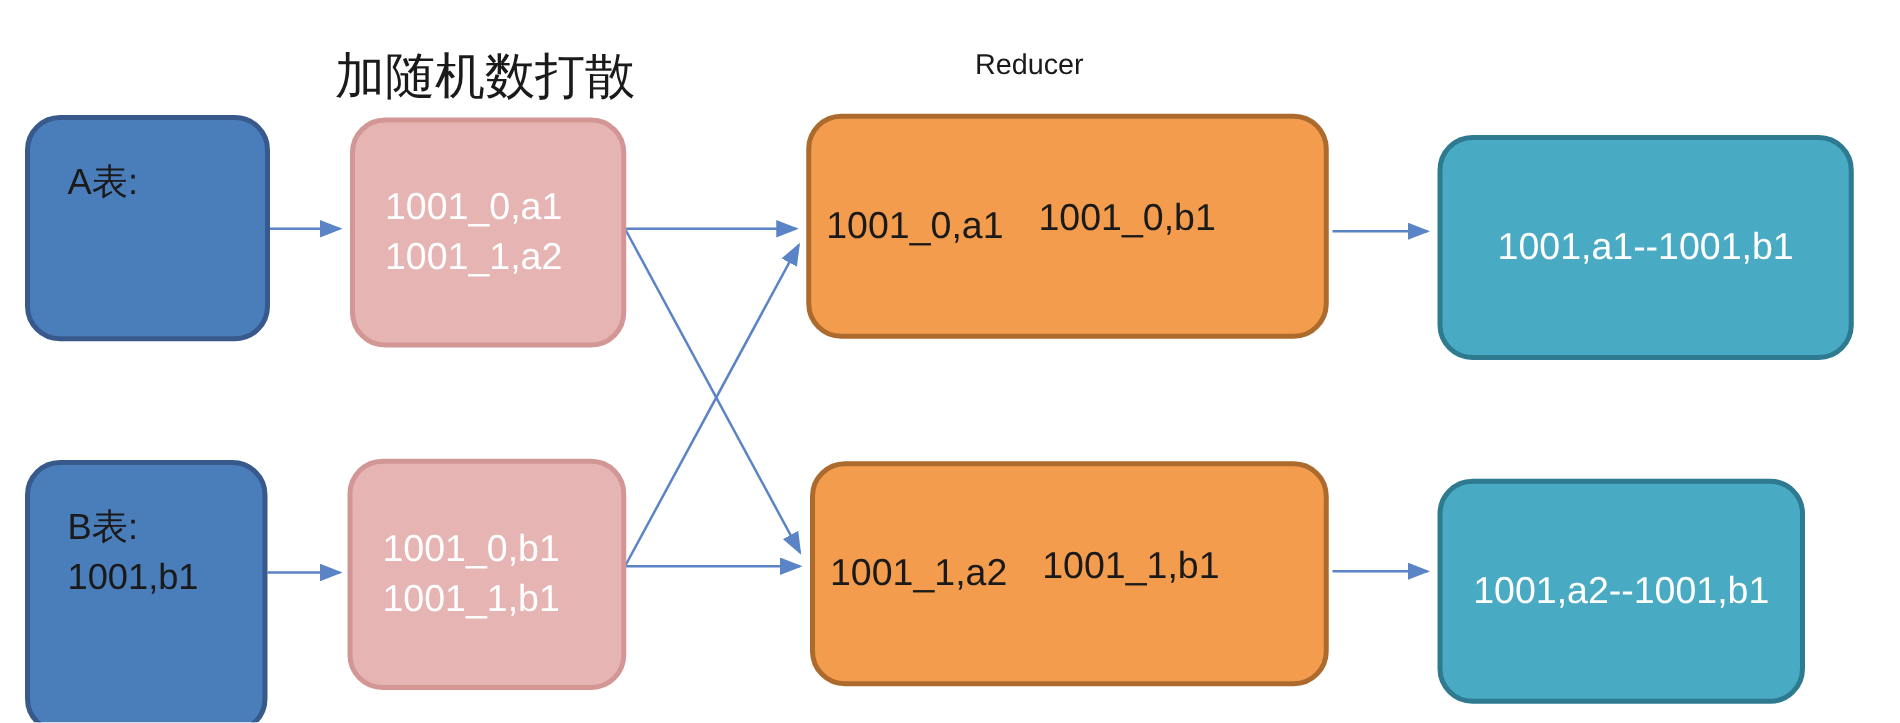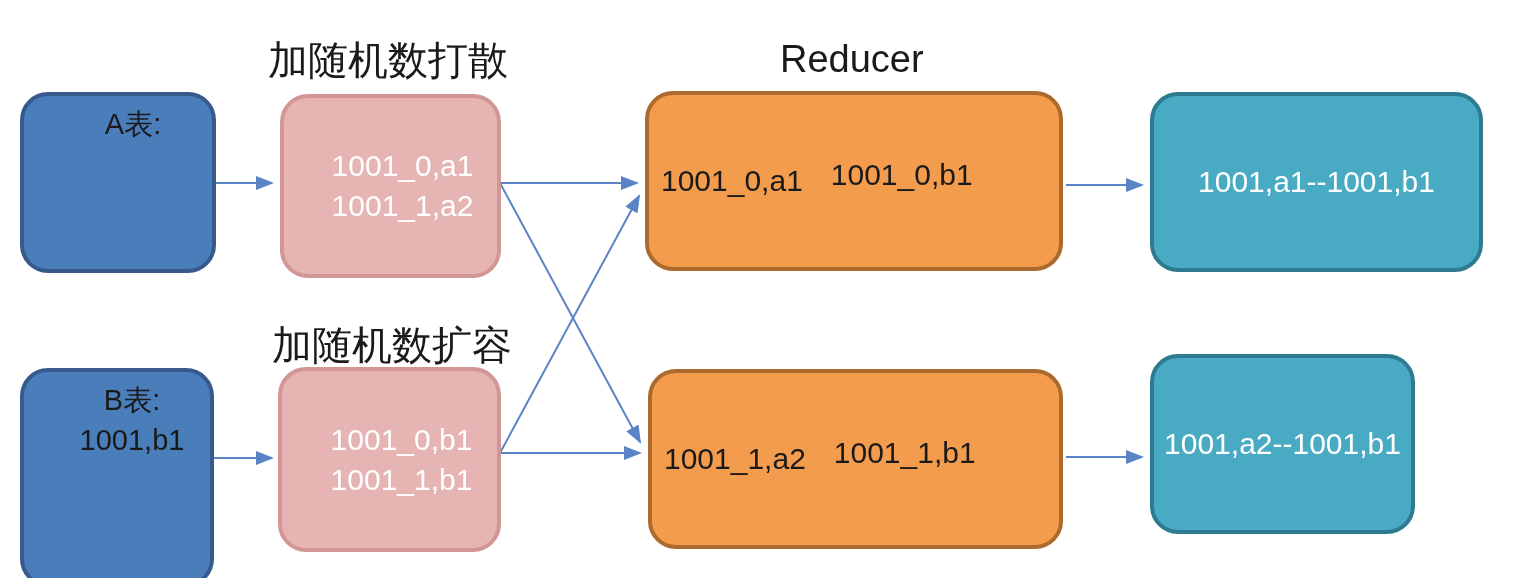--- a/index.html
+++ b/index.html
@@ -6,50 +6,48 @@
     --blue-fill:#4A7EBB; --blue-border:#38598C;
     --pink-fill:#E5B4B3; --pink-border:#D29795;
     --orange-fill:#F49C4E; --orange-border:#AC6B2D;
     --teal-fill:#49AAC3; --teal-border:#2E7A90;
     --arrow:#5B84C6; --text-dark:#1A1A1A; --text-light:#FFFFFF;
   }
   html,body{margin:0;padding:0;background:#fff;}
   #canvas{
     position:relative;width:1520px;height:578px;background:#fff;overflow:hidden;
     font-family:"Liberation Sans",sans-serif;
-    text-align:center;
   }
   .node{position:absolute;border-radius:28px;box-sizing:border-box;border:4px solid transparent;}
   .node.blue{background:var(--blue-fill);border-color:var(--blue-border);color:var(--text-dark);}
   .node.pink{background:var(--pink-fill);border-color:var(--pink-border);color:var(--text-light);}
   .node.orange{background:var(--orange-fill);border-color:var(--orange-border);color:var(--text-dark);}
   .node.teal{background:var(--teal-fill);border-color:var(--teal-border);color:var(--text-light);}
 
   .lines{display:flex;flex-direction:column;}
-  .blue .lines{padding:8px 0 0 30px;font-size:29px;line-height:40px;}
+  .blue .lines{padding:30px 0 0 30px;font-size:29px;line-height:40px;}
   .pink .lines{height:100%;justify-content:center;padding-left:24px;font-size:30px;line-height:40px;}
   .pair{display:flex;align-items:center;height:100%;padding-left:12px;font-size:30px;}
   .pair .right{margin-left:28px;transform:translateY(-6px);}
   .teal-line{display:flex;align-items:center;justify-content:center;height:100%;font-size:30px;}
 
   .heading{position:absolute;color:var(--text-dark);white-space:nowrap;}
   .heading.cjk{font-family:"Liberation Serif",serif;font-size:40px;}
-  .heading.latin{font-family:"Liberation Sans",sans-serif;font-size:38px;}
+  .heading.latin{font-family:"Liberation Sans",sans-serif;font-size:23px;}
 
   #arrow-layer{position:absolute;left:0;top:0;width:1520px;height:578px;pointer-events:none;}
   #arrow-layer path.arrow{stroke:var(--arrow);stroke-width:2;fill:none;}
 </style>
 </head>
 <body>
 
 <div id="canvas">
 
   <div class="heading cjk" style="left:268px;top:33px;">加随机数打散</div>
   <div class="heading latin" style="left:780px;top:38px;">Reducer</div>
-  <div class="heading cjk" style="left:272px;top:318px;">加随机数扩容</div>
 
   <svg id="arrow-layer" viewBox="0 0 1520 578">
     <defs>
       <marker id="ah" markerWidth="9" markerHeight="7" refX="8" refY="3.5" orient="auto">
         <path d="M0,0 L9,3.5 L0,7 z" fill="#5B84C6"></path>
       </marker>
     </defs>
     <path class="arrow" d="M216,183 L272,183" marker-end="url(#ah)"></path>
     <path class="arrow" d="M214,458 L272,458" marker-end="url(#ah)"></path>
     <path class="arrow" d="M500,183 L637,183" marker-end="url(#ah)"></path>
@@ -73,21 +71,21 @@
     </div>
   </div>
 
   <div class="node orange" style="left:645px;top:91px;width:418px;height:180px;">
     <div class="pair">
       <span class="left">1001_0,a1</span>
       <span class="right">1001_0,b1</span>
     </div>
   </div>
 
-  <div class="node teal" style="left:1150px;top:92px;width:333px;height:180px;">
+  <div class="node teal" style="left:1150px;top:108px;width:333px;height:180px;">
     <div class="teal-line">
       <span>1001,a1--1001,b1</span>
     </div>
   </div>
 
   <div class="node blue" style="left:20px;top:368px;width:194px;height:219px;">
     <div class="lines">
       <span>B表:</span>
       <span>1001,b1</span>
     </div>
@@ -100,19 +98,19 @@
     </div>
   </div>
 
   <div class="node orange" style="left:648px;top:369px;width:415px;height:180px;">
     <div class="pair">
       <span class="left">1001_1,a2</span>
       <span class="right">1001_1,b1</span>
     </div>
   </div>
 
-  <div class="node teal" style="left:1150px;top:354px;width:265px;height:180px;">
+  <div class="node teal" style="left:1150px;top:383px;width:294px;height:180px;">
     <div class="teal-line">
       <span>1001,a2--1001,b1</span>
     </div>
   </div>
 
 </div>
 
 </body></html>

